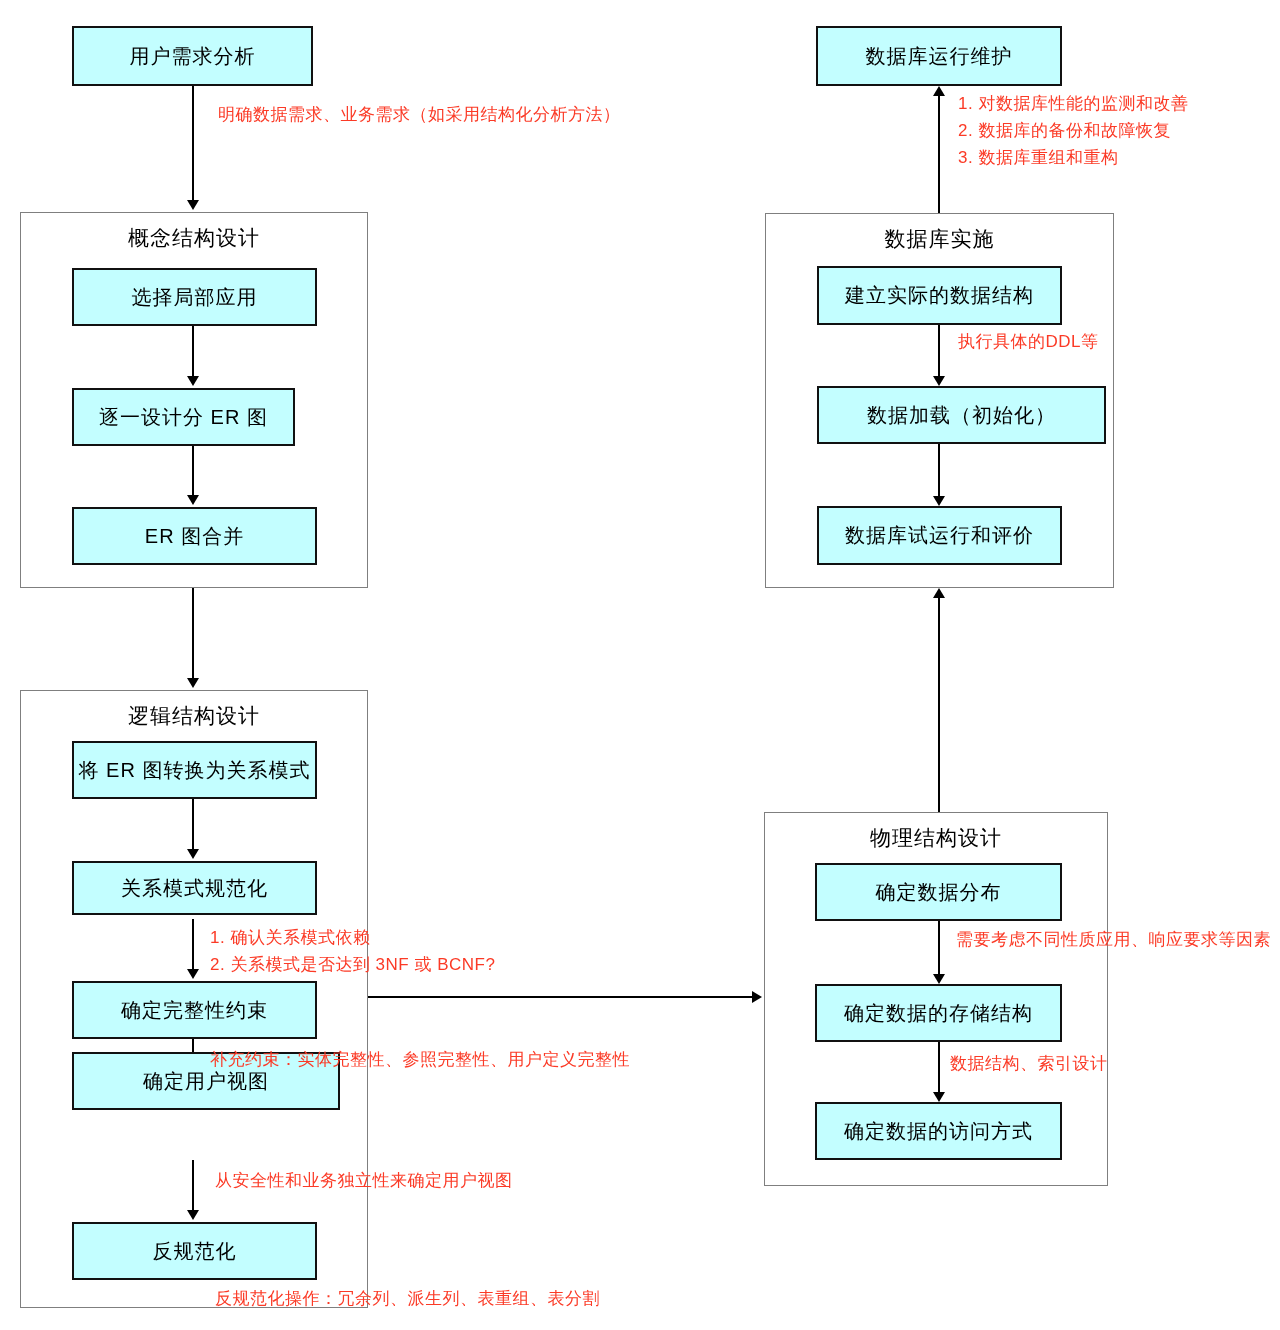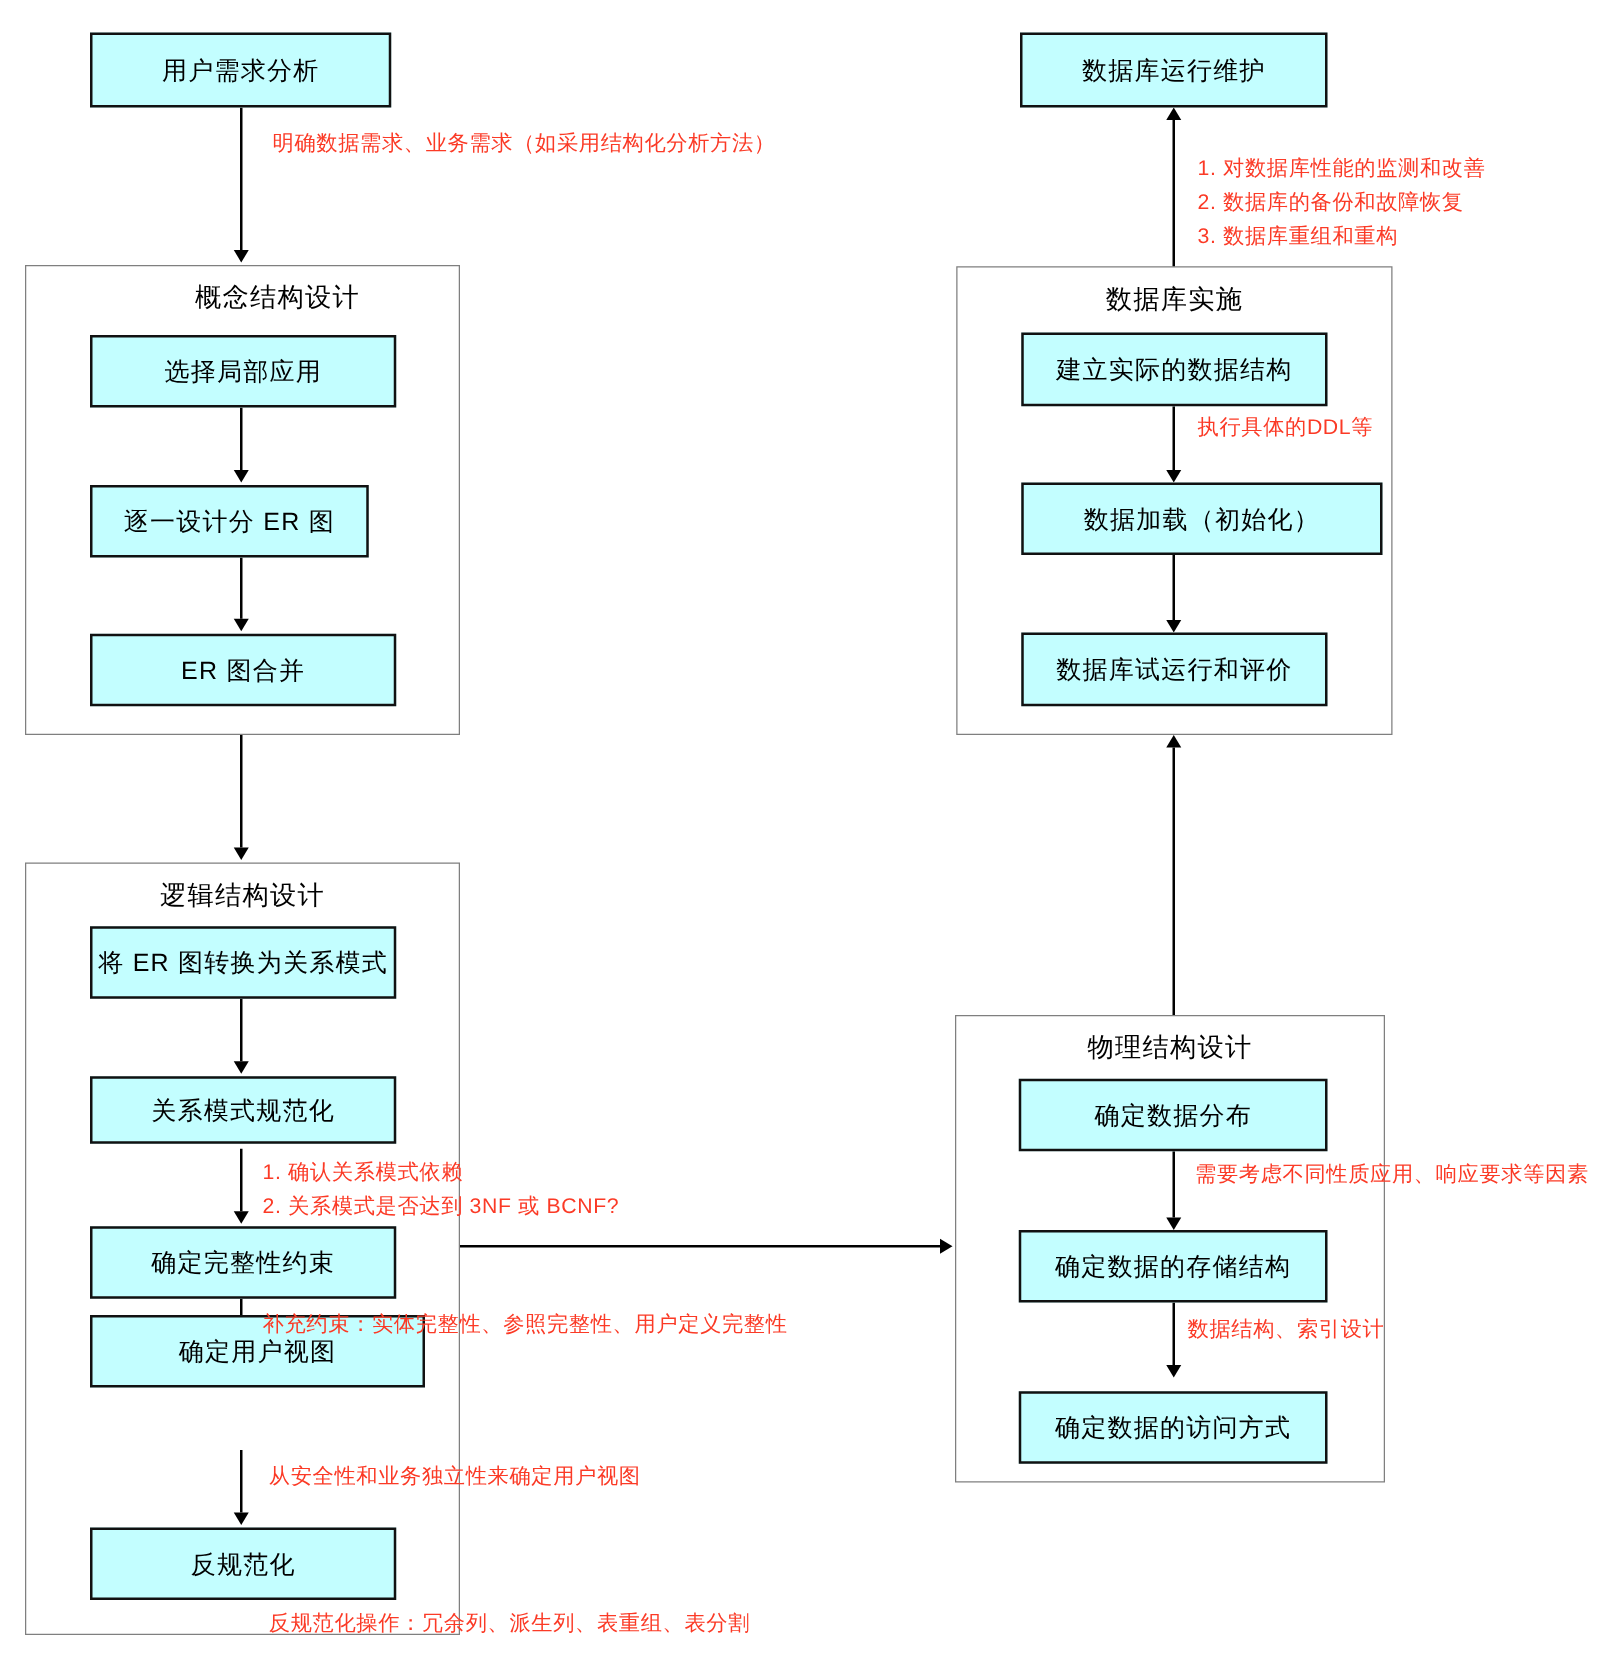--- a/index.html
+++ b/index.html
@@ -67,21 +67,21 @@
     border-top:6px solid transparent;border-bottom:6px solid transparent;
     border-left:10px solid #000;
   }
 </style>
 </head>
 <body>
 
 <div class="canvas">
 
   <div class="group" style="left:20px;top:212px;width:348px;height:376px;"></div>
-  <div class="group-title" style="left:20px;top:224px;width:348px;padding-left:28px;">概念结构设计</div>
+  <div class="group-title" style="left:20px;top:224px;width:348px;">概念结构设计</div>
 
   <div class="group" style="left:20px;top:690px;width:348px;height:618px;"></div>
   <div class="group-title" style="left:20px;top:702px;width:348px;">逻辑结构设计</div>
 
   <div class="group" style="left:765px;top:213px;width:349px;height:375px;"></div>
   <div class="group-title" style="left:765px;top:225px;width:349px;">数据库实施</div>
 
   <div class="group" style="left:764px;top:812px;width:344px;height:374px;"></div>
   <div class="group-title" style="left:764px;top:824px;width:344px;">物理结构设计</div>
 
@@ -114,25 +114,25 @@
   <div class="node" style="left:72px;top:981px;width:245px;height:58px;">确定完整性约束</div>
   <div class="node" style="left:72px;top:1052px;width:268px;height:58px;">确定用户视图</div>
   <div class="node" style="left:72px;top:1222px;width:245px;height:58px;">反规范化</div>
 
   <div class="node" style="left:817px;top:266px;width:245px;height:59px;">建立实际的数据结构</div>
   <div class="node" style="left:817px;top:386px;width:289px;height:58px;">数据加载（初始化）</div>
   <div class="node" style="left:817px;top:506px;width:245px;height:59px;">数据库试运行和评价</div>
 
   <div class="node" style="left:815px;top:863px;width:247px;height:58px;">确定数据分布</div>
   <div class="node" style="left:815px;top:984px;width:247px;height:58px;">确定数据的存储结构</div>
-  <div class="node" style="left:815px;top:1102px;width:247px;height:58px;margin-top:11px;">确定数据的访问方式</div>
+  <div class="node" style="left:815px;top:1102px;width:247px;height:58px;">确定数据的访问方式</div>
 
   <div class="note" style="left:218px;top:103px;">明确数据需求、业务需求（如采用结构化分析方法）</div>
 
-  <div class="note note-list" style="left:958px;top:90px;margin-top:31px;">
+  <div class="note note-list" style="left:958px;top:90px;">
     <div>1. 对数据库性能的监测和改善</div>
     <div>2. 数据库的备份和故障恢复</div>
     <div>3. 数据库重组和重构</div>
   </div>
 
   <div class="note" style="left:958px;top:330px;">执行具体的DDL等</div>
 
   <div class="note note-list" style="left:210px;top:924px;">
     <div>1. 确认关系模式依赖</div>
     <div>2. 关系模式是否达到 3NF 或 BCNF?</div>

